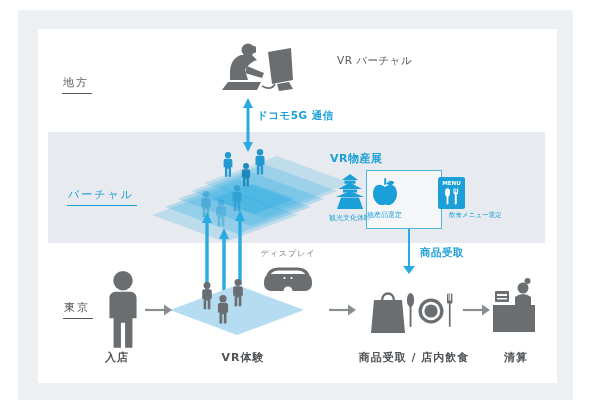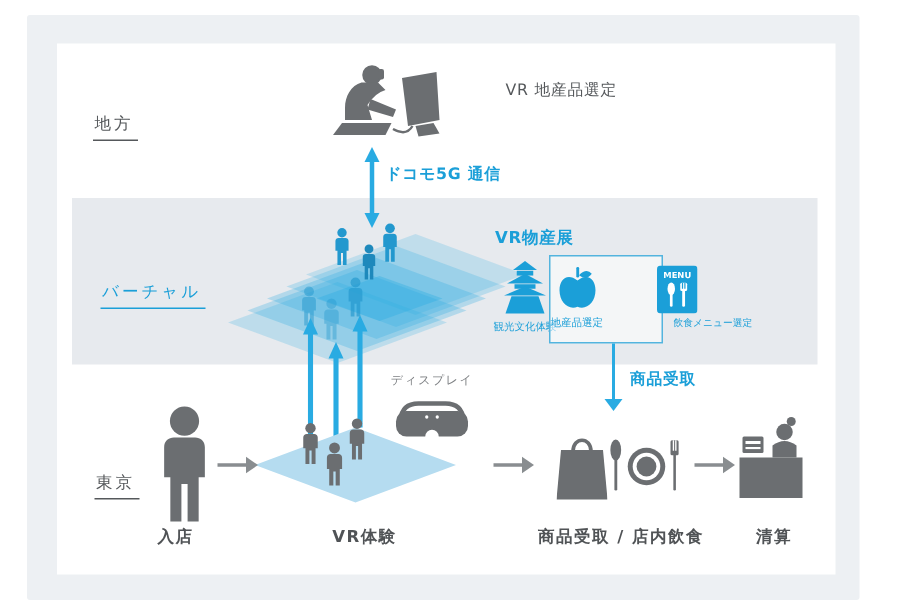--- a/index.html
+++ b/index.html
@@ -31,39 +31,39 @@
   <div class="abs frame"></div>
   <div class="abs panel"></div>
   <div class="abs band"></div>
 
   <div class="abs" style="left:62px;top:71px;">
     <span class="region-label">地方</span>
   </div>
   <div class="abs" style="left:67px;top:183px;">
     <span class="region-label blue">バーチャル</span>
   </div>
-  <div class="abs" style="left:63px;top:310px;">
+  <div class="abs" style="left:63px;top:296px;">
     <span class="region-label">東京</span>
   </div>
 
   <svg class="abs" style="left:218px;top:40px;" width="78" height="52" viewBox="0 0 78 52">
     <g fill="#6B6E71">
       <circle cx="30" cy="10" r="6.5"></circle>
       <path d="M23,15 C16,17 12,24 12,32 L12,40 L30,40 L27,30 Q32,22 39,20 L34,15 Z"></path>
       <path d="M29,26 L46,33 L44,38 L27,33 Z"></path>
       <polygon points="10,42 43,42 39,50 4,50"></polygon>
       <polygon points="50,12 73,8 75,40 54,44"></polygon>
       <polygon points="59,44 71,42 75,49 61,51"></polygon>
       <path d="M44,46 Q53,51 57,44" fill="none" stroke="#6B6E71" stroke-width="1.6"></path>
       <rect x="34" y="6" width="4" height="7" rx="1.5"></rect>
     </g>
   </svg>
 
   <div class="abs caption" style="left:337px;top:52px;">
-    <div>VR 地産品選定</div>
+    <div>VR バーチャル</div>
   </div>
 
   <svg class="abs" style="left:240px;top:96px;" width="16" height="58" viewBox="0 0 16 58">
     <path d="M8,2 L13,12 L3,12 Z" fill="#29ABE2"></path>
     <path d="M8,56 L13,46 L3,46 Z" fill="#29ABE2"></path>
     <path d="M8,11 V47" stroke="#29ABE2" stroke-width="3"></path>
   </svg>
   <div class="abs blue-bold" style="left:257px;top:109px;">ドコモ5G 通信</div>
 
   <svg class="abs" style="left:150px;top:142px;" width="200" height="160" viewBox="0 0 200 160">

